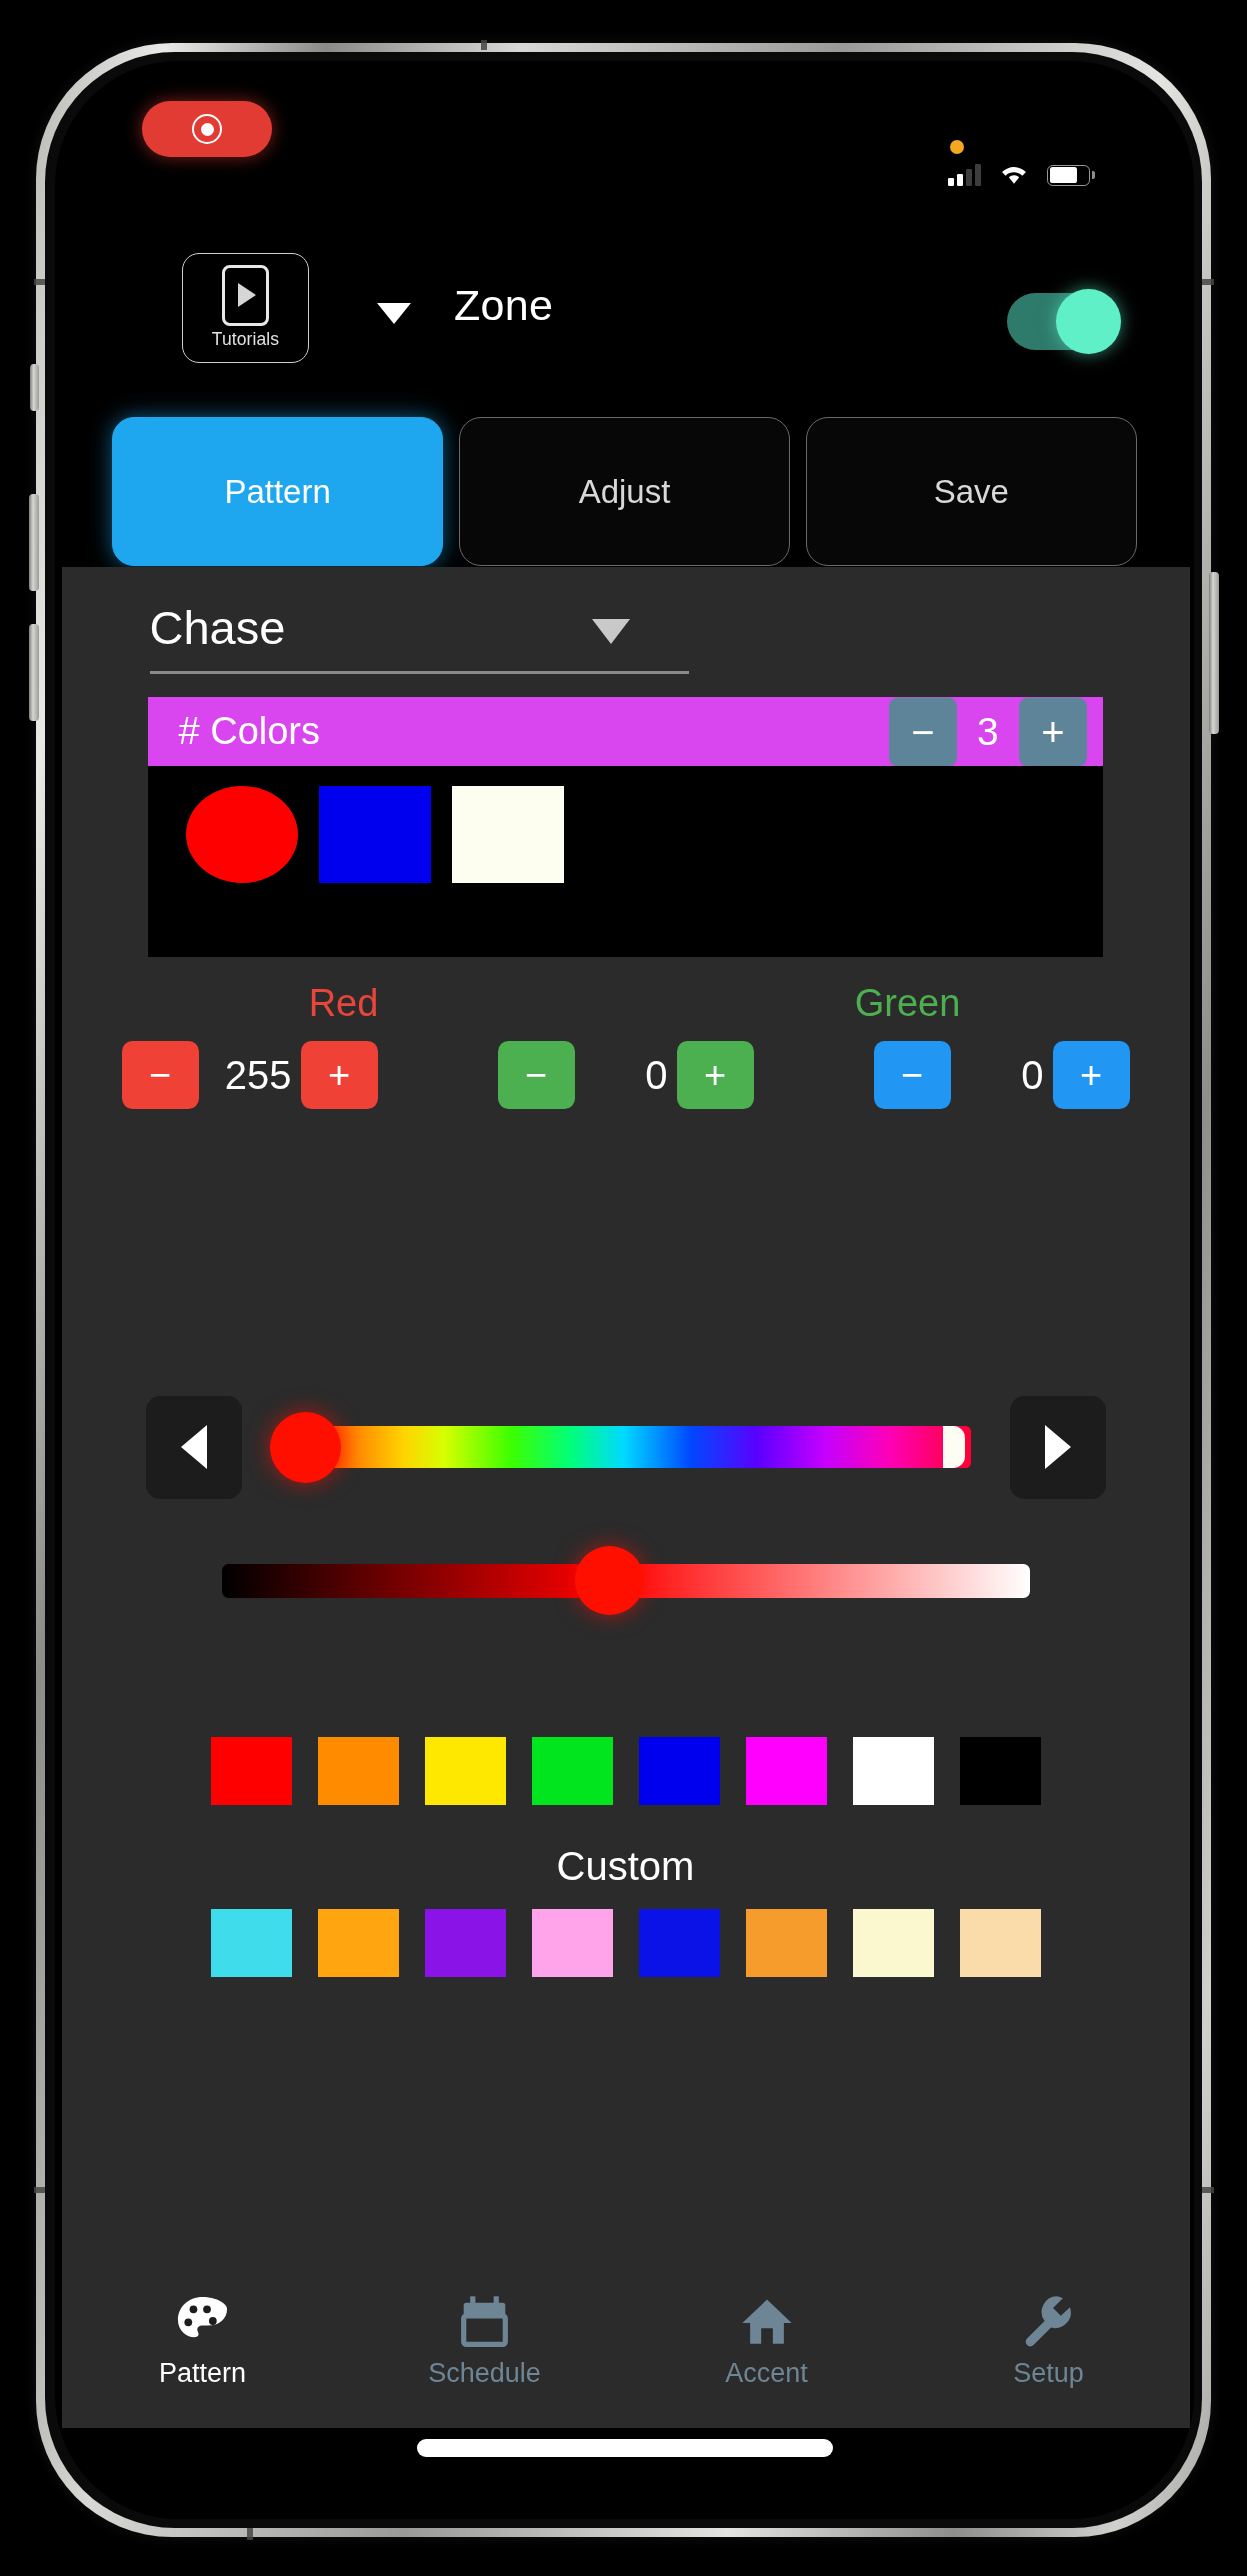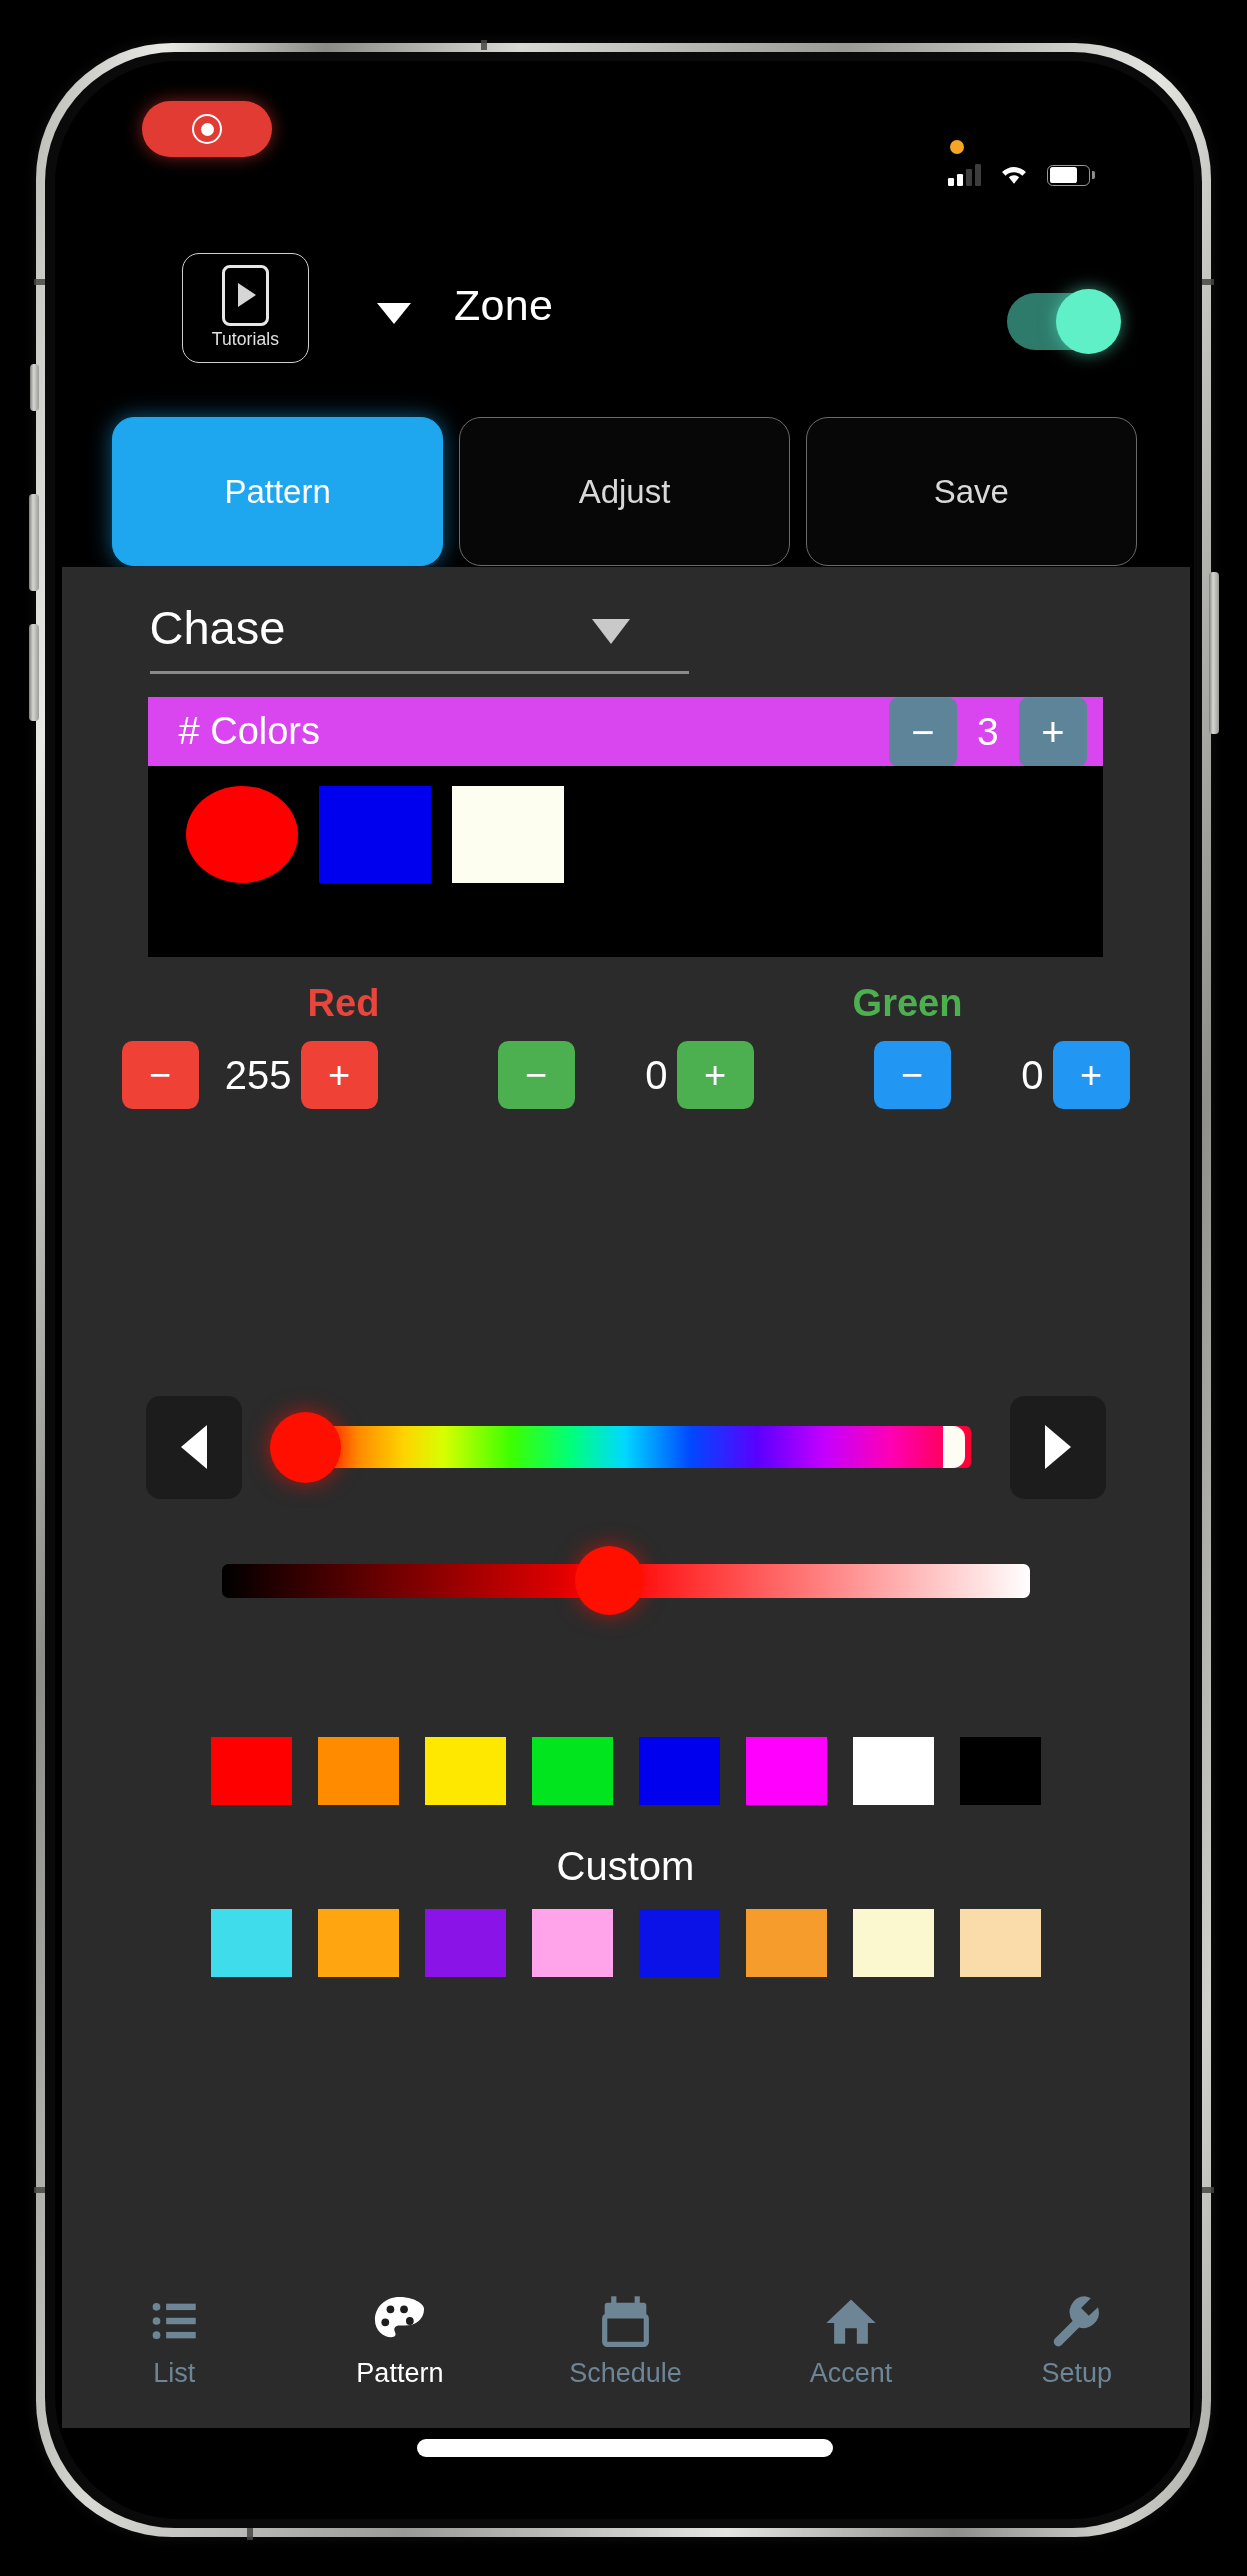--- a/index.html
+++ b/index.html
@@ -227,21 +227,20 @@
     background: #000; display: flex; align-items: flex-start;
     padding: 19.5px 0 0 38px; gap: 21px;
   }
   .sw { width: 112px; height: 97px; }
   .sw.round { border-radius: 50%; }
 
   
   .rgb-labels {
     position: absolute; left: 0; top: 415px; width: 100%;
     display: flex;
-    font-weight: bold;
   }
   .rgb-lab { flex: 1; text-align: center; font-size: 38px; }
   .rgb-lab.r { color: #e8453c; }
   .rgb-lab.g { color: #4caf50; text-align: center; }
   .rgb-lab.b { color: #2196f3; }
 
   .rgb-rows {
     position: absolute; left: 0; top: 474px; width: 100%;
     display: flex;
   }
@@ -533,33 +532,20 @@
           <div class="pal-sw" style="background: rgb(10, 18, 232);"></div>
           <div class="pal-sw" style="background: rgb(245, 156, 44);"></div>
           <div class="pal-sw" style="background: rgb(251, 248, 208);"></div>
           <div class="pal-sw" style="background: rgb(250, 220, 170);"></div>
         </div>
 
     </div>
 
     <div class="bottomnav">
 
-      <div class="nav-item">
-        <div class="nav-icon">
-          <svg width="45" height="40" viewBox="0 0 70 62">
-            <circle cx="7" cy="9" r="6" fill="#6e8595"></circle>
-              <rect x="22" y="4" width="46" height="10" fill="#6e8595"></rect>
-            <circle cx="7" cy="31" r="6" fill="#6e8595"></circle>
-              <rect x="22" y="26" width="46" height="10" fill="#6e8595"></rect>
-            <circle cx="7" cy="53" r="6" fill="#6e8595"></circle>
-              <rect x="22" y="48" width="46" height="10" fill="#6e8595"></rect>
-          </svg>
-        </div>
-        <div class="nav-label">List</div>
-      </div>
 
       <div class="nav-item active">
         <div class="nav-icon">
           <svg width="53" height="52" viewBox="0 0 82 80">
             <path d="M41 3C19 3 3 19 3 38c0 17 13 27 25 27 7 0 8-4 6-8-3-6 1-10 7-10h8c18 0 30-10 30-26C79 13 62 3 41 3z" fill="#ffffff"></path>
             <circle cx="27" cy="22" r="6" fill="#1d1d1d"></circle>
             <circle cx="48" cy="22" r="6" fill="#1d1d1d"></circle>
             <circle cx="19" cy="42" r="6" fill="#1d1d1d"></circle>
             <circle cx="57" cy="40" r="6" fill="#1d1d1d"></circle>
           </svg>

